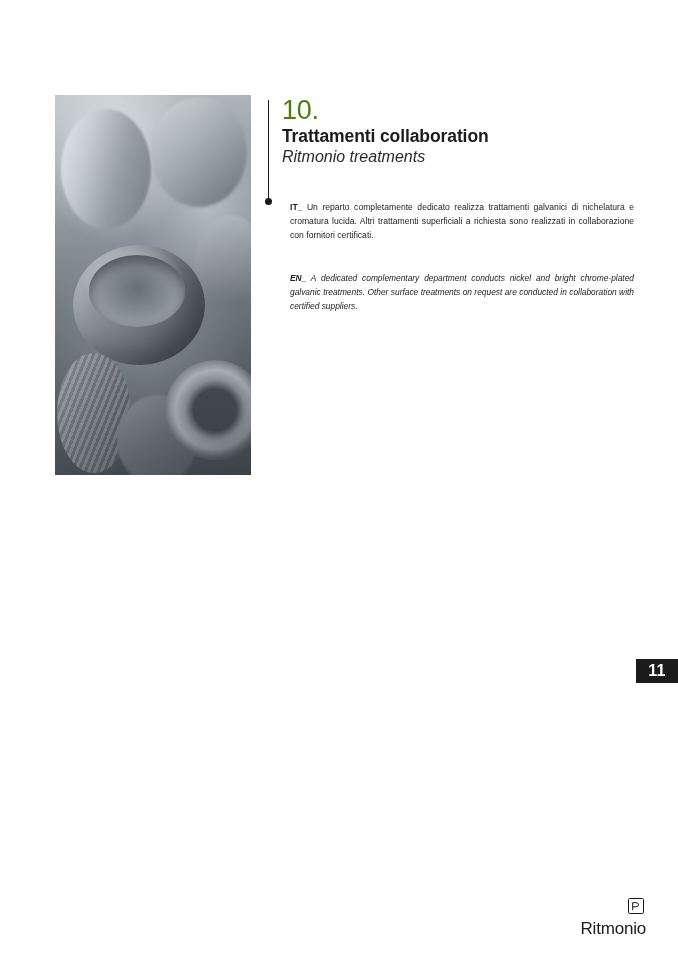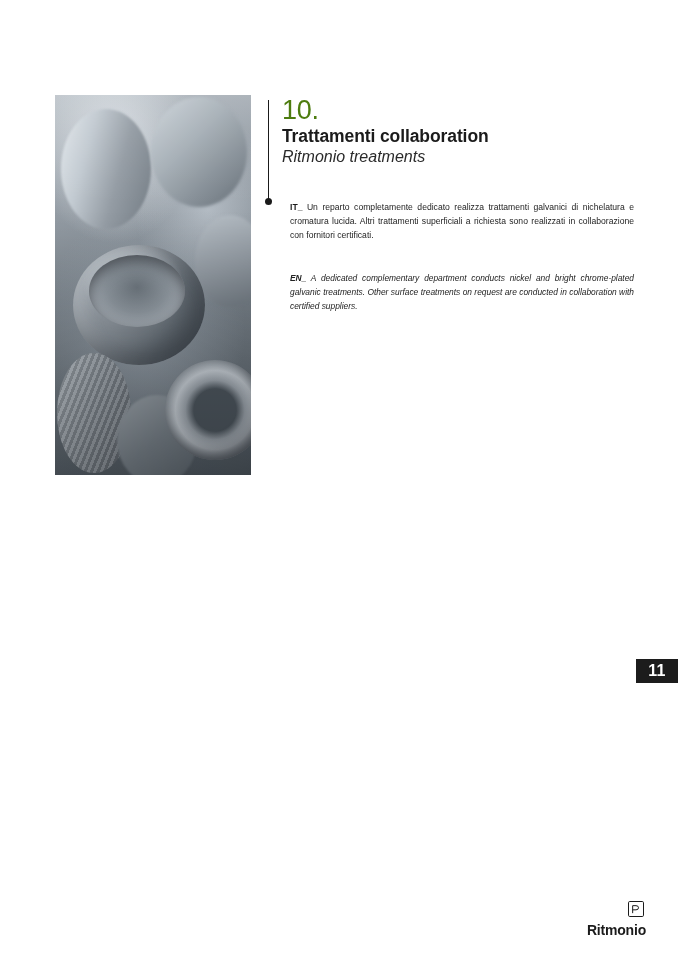--- a/index.html
+++ b/index.html
@@ -203,22 +203,22 @@
     bottom: 22px;
     text-align: right;
   }
   .logo-mark {
     display: block;
     margin: 0 0 4px auto;
     width: 20px;
     height: 20px;
   }
   .logo-text {
-    font-size: 14px;
-    font-weight: 700;
+    font-size: 17px;
+    font-weight: 400;
     color: #1b1b1b;
     letter-spacing: -0.2px;
     line-height: 1;
   }
 </style>
 </head>
 <body>
 
 <div class="page">
 

